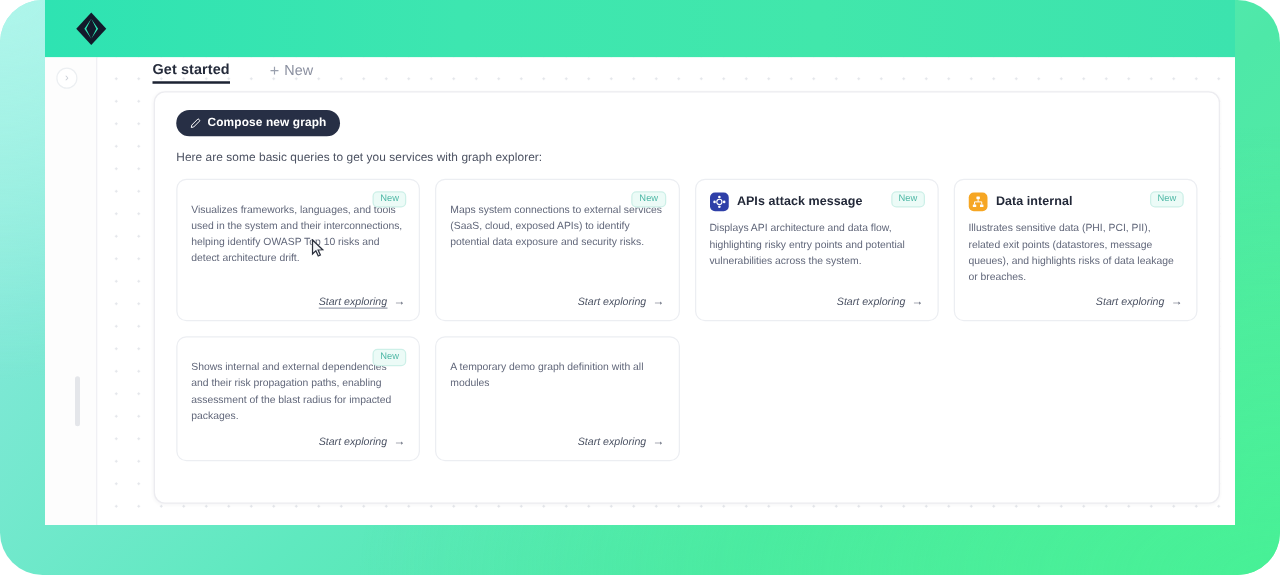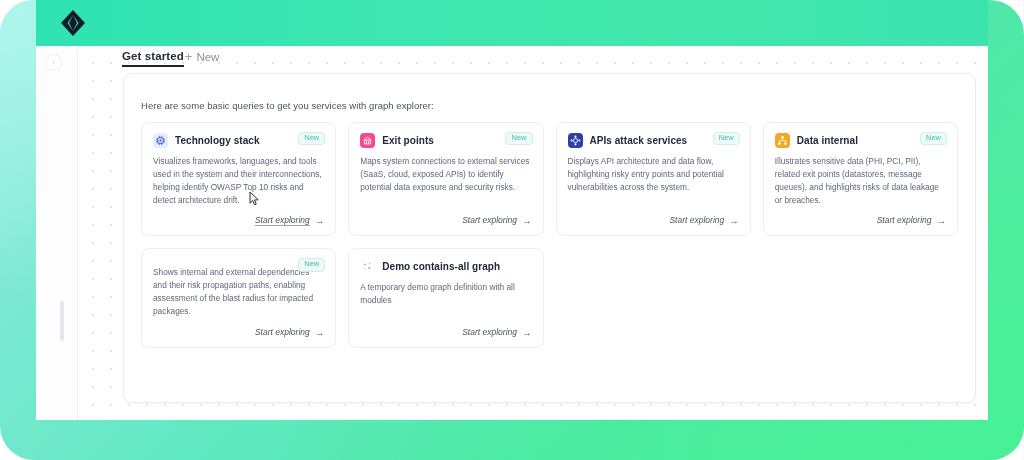--- a/index.html
+++ b/index.html
@@ -89,21 +89,21 @@
     background-size: 18px 18px;
     background-position: 6px 8px;
   }
 
   
   .tabstrip {
     position: absolute; left: 0; top: 0;
     width: 910px; height: 24px;
     display: flex; align-items: center;
     padding-left: 44px;
-    gap: 1px;
+    gap: 32px;
     text-align: center;
   }
   .tab {
     font-size: 11.5px; font-weight: 600; color: #252b3b;
     letter-spacing: .1px;
     padding-bottom: 3px;
     border-bottom: 2px solid #1d2333;
   }
   .new-tab {
     display: flex; align-items: center; gap: 4px;
@@ -244,79 +244,64 @@
       <div class="tabstrip">
         <div class="tab">Get started</div>
         <div class="new-tab">
           <span class="plus-icon">+</span>
           <span>New</span>
         </div>
       </div>
 
       <div class="panel">
 
+        <button class="compose-btn">
+          <span class="pencil-icon">
+            <svg width="9" height="9" viewBox="0 0 16 16" fill="none">
+              <path d="M11.5 1.8 L14.2 4.5 L5.2 13.5 L1.8 14.2 L2.5 10.8 Z" stroke="#ffffff" stroke-width="1.4" stroke-linejoin="round"></path>
+            </svg>
+          </span>
+          <span>Compose new graph</span>
+        </button>
 
         <div class="intro">Here are some basic queries to get you services with graph explorer:</div>
 
         <div class="grid">
 
           <div class="card">
             <div class="badge">New</div>
-            <div class="card-head">
-              <span class="card-icon" style="background:#e8edfb">
-                <svg width="11" height="11" viewBox="0 0 16 16">
-                  <rect x="4" y="4" width="8" height="8" rx="1.6" fill="none" stroke="#3b63d9" stroke-width="1.5"></rect>
-                  <rect x="6.5" y="6.5" width="3" height="3" rx=".6" fill="#3b63d9"></rect>
-                  <g stroke="#3b63d9" stroke-width="1.2" stroke-linecap="round">
-                    <path d="M6.3 1.8v2M9.7 1.8v2M6.3 12.2v2M9.7 12.2v2"></path>
-                    <path d="M1.8 6.3h2M1.8 9.7h2M12.2 6.3h2M12.2 9.7h2"></path>
-                  </g>
-                </svg>
-              </span>
-              <span class="card-title">Technology stack</span>
-            </div>
             <div class="card-desc">Visualizes frameworks, languages, and tools used in the system and their interconnections, helping identify OWASP Top 10 risks and detect architecture drift.</div>
             <div class="card-cta">
               <span class="cta-underline">Start exploring</span>
               <span class="arrow">→</span>
             </div>
           </div>
 
           <div class="card">
             <div class="badge">New</div>
-            <div class="card-head">
-              <span class="card-icon" style="background:#f24b8f">
-                <svg width="11" height="11" viewBox="0 0 16 16">
-                  <path d="M2.5 7.5 L8 3 L13.5 7.5" fill="none" stroke="#fff" stroke-width="1.4" stroke-linejoin="round"></path>
-                  <rect x="3.5" y="7.5" width="9" height="5.5" rx="0.8" fill="none" stroke="#fff" stroke-width="1.3"></rect>
-                  <path d="M6.3 8.5v4.5M9.7 8.5v4.5" stroke="#fff" stroke-width="1.2"></path>
-                </svg>
-              </span>
-              <span class="card-title">Exit points</span>
-            </div>
             <div class="card-desc">Maps system connections to external services (SaaS, cloud, exposed APIs) to identify potential data exposure and security risks.</div>
             <div class="card-cta">
               <span>Start exploring</span>
               <span class="arrow">→</span>
             </div>
           </div>
 
           <div class="card">
             <div class="badge">New</div>
             <div class="card-head">
               <span class="card-icon" style="background:#2e3fa8">
                 <svg width="11" height="11" viewBox="0 0 16 16">
                   <circle cx="8" cy="8" r="3" fill="none" stroke="#fff" stroke-width="1.3"></circle>
                   <circle cx="8" cy="2.4" r="1.5" fill="#fff"></circle>
                   <circle cx="8" cy="13.6" r="1.5" fill="#fff"></circle>
                   <circle cx="2.4" cy="8" r="1.5" fill="#fff"></circle>
                   <circle cx="13.6" cy="8" r="1.5" fill="#fff"></circle>
                 </svg>
               </span>
-              <span class="card-title">APIs attack services</span>
+              <span class="card-title">APIs attack message</span>
             </div>
             <div class="card-desc">Displays API architecture and data flow, highlighting risky entry points and potential vulnerabilities across the system.</div>
             <div class="card-cta">
               <span>Start exploring</span>
               <span class="arrow">→</span>
             </div>
           </div>
 
           <div class="card">
             <div class="badge">New</div>
@@ -341,31 +326,20 @@
           <div class="card">
             <div class="badge">New</div>
             <div class="card-desc">Shows internal and external dependencies and their risk propagation paths, enabling assessment of the blast radius for impacted packages.</div>
             <div class="card-cta">
               <span>Start exploring</span>
               <span class="arrow">→</span>
             </div>
           </div>
 
           <div class="card">
-            <div class="card-head">
-              <span class="card-icon plain">
-                <svg width="11" height="11" viewBox="0 0 16 16">
-                  <circle cx="4" cy="5" r="1.5" fill="#aeb3bf"></circle>
-                  <circle cx="11" cy="3.4" r="1.2" fill="#c6cad3"></circle>
-                  <circle cx="10.5" cy="10" r="1.5" fill="#aeb3bf"></circle>
-                  <circle cx="4.2" cy="11.2" r="1.1" fill="#c6cad3"></circle>
-                </svg>
-              </span>
-              <span class="card-title">Demo contains-all graph</span>
-            </div>
             <div class="card-desc">A temporary demo graph definition with all modules</div>
             <div class="card-cta">
               <span>Start exploring</span>
               <span class="arrow">→</span>
             </div>
           </div>
 
         </div>
       </div>
     </div>

